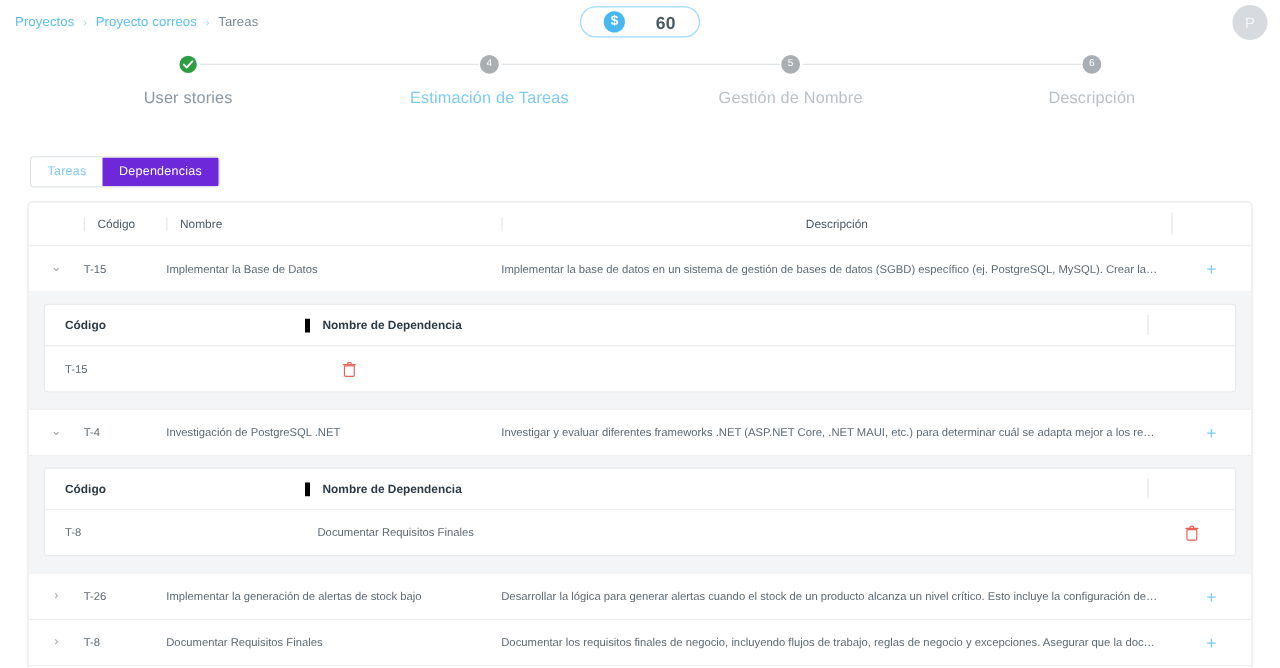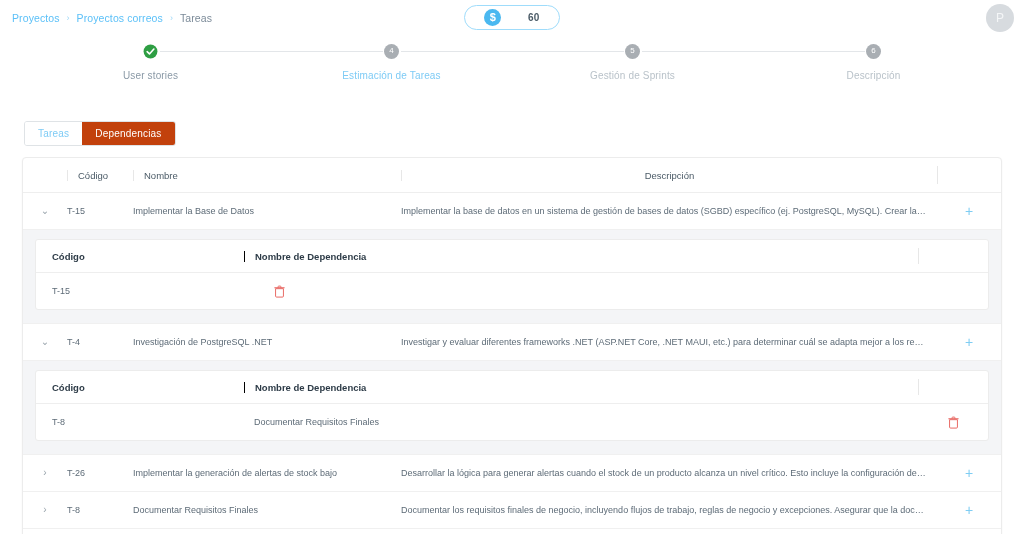--- a/index.html
+++ b/index.html
@@ -67,21 +67,21 @@
     background: #4ab8f0;
     color: #fff;
     font-size: 11px;
     font-weight: bold;
     display: flex;
     align-items: center;
     justify-content: center;
     line-height: 1;
   }
   .coin-value {
-    font-size: 10px;
+    font-size: 14px;
     color: #4a5a66;
     font-weight: bold;
     letter-spacing: .3px;
   }
 
   .avatar {
     position: absolute;
     right: 10px;
     top: 4px;
     width: 28px;
@@ -136,21 +136,21 @@
     background: #a9aeb3;
     color: #ffffff;
     font-size: 8px;
     display: flex;
     align-items: center;
     justify-content: center;
     line-height: 1;
   }
   .step-label {
     margin-top: 10px;
-    font-size: 10px;
+    font-size: 13px;
     color: #8a99a6;
     letter-spacing: .15px;
     white-space: nowrap;
   }
   .step-label.active { color: #7ecbf5; }
   .step-label.muted  { color: #b9c2c9; }
 
   
   .tabs {
     display: flex;
@@ -160,21 +160,21 @@
     overflow: hidden;
     width: fit-content;
   }
   .tab {
     font-size: 10px;
     padding: 6px 13px;
     cursor: pointer;
     letter-spacing: .2px;
   }
   .tab.inactive { background: #ffffff; color: #7ecbf5; }
-  .tab.active   { background: #c2410c; color: #ffffff; }
+  .tab.active   { background: #6d28d9; color: #ffffff; }
 
   
   .card {
     margin: 11px 22px 0 22px;
     background: #ffffff;
     border: 1px solid #ececec;
     border-radius: 4px;
     box-shadow: 0 1px 2px rgba(0,0,0,.05);
     overflow: hidden;
   }
@@ -248,32 +248,32 @@
   }
   .sub-row {
     display: flex;
     align-items: center;
     height: 36px;
     font-size: 9px;
     color: #5d6b77;
   }
   .s-code { width: 208px; padding-left: 16px; box-sizing: border-box; }
   .s-name { flex: 1; padding-left: 10px; box-sizing: border-box; }
-  .sub-head .s-name { border-left: 1px solid #000000; }
+  .sub-head .s-name { border-left: 4px solid #000000; }
   .s-act  { width: 70px; display: flex; justify-content: center; align-items: center; }
   .sub-head .s-act { border-left: 1px solid #e7e7e7; height: 16px; box-sizing: border-box; }
 </style>
 </head>
 <body>
 
 <div class="topbar">
   <div class="breadcrumb">
     <span class="crumb-link">Proyectos</span>
     <span class="crumb-sep">›</span>
-    <span class="crumb-link">Proyectos correos</span>
+    <span class="crumb-link">Proyecto correos</span>
     <span class="crumb-sep">›</span>
     <span class="crumb-current">Tareas</span>
   </div>
 
   <div class="coin-badge">
     <span class="coin-icon">$</span>
     <span class="coin-value">60</span>
   </div>
 
   <div class="avatar">
@@ -302,21 +302,21 @@
       <span class="circle-num">4</span>
     </div>
     <div class="step-label active">Estimación de Tareas</div>
   </div>
 
   <div class="step">
     <div class="connector"></div>
     <div class="step-icon">
       <span class="circle-num">5</span>
     </div>
-    <div class="step-label muted">Gestión de Sprints</div>
+    <div class="step-label muted">Gestión de Nombre</div>
   </div>
 
   <div class="step">
 
     <div class="step-icon">
       <span class="circle-num">6</span>
     </div>
     <div class="step-label muted">Descripción</div>
   </div>
 

